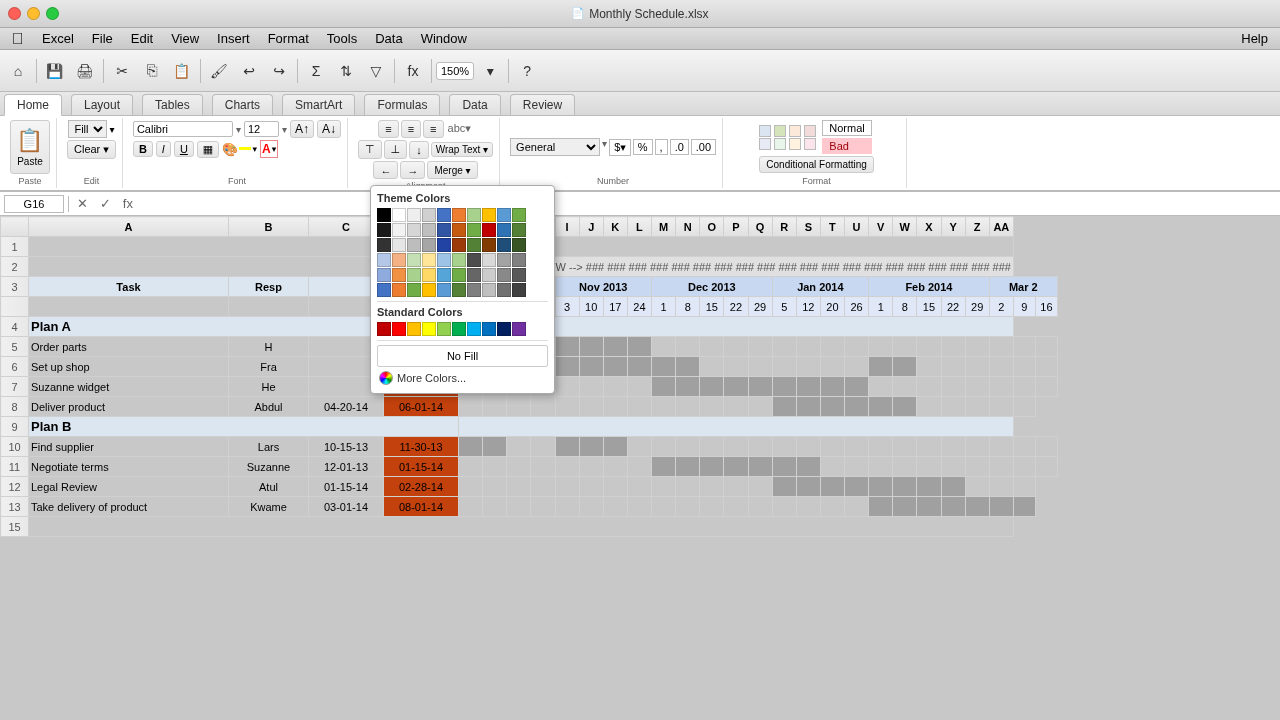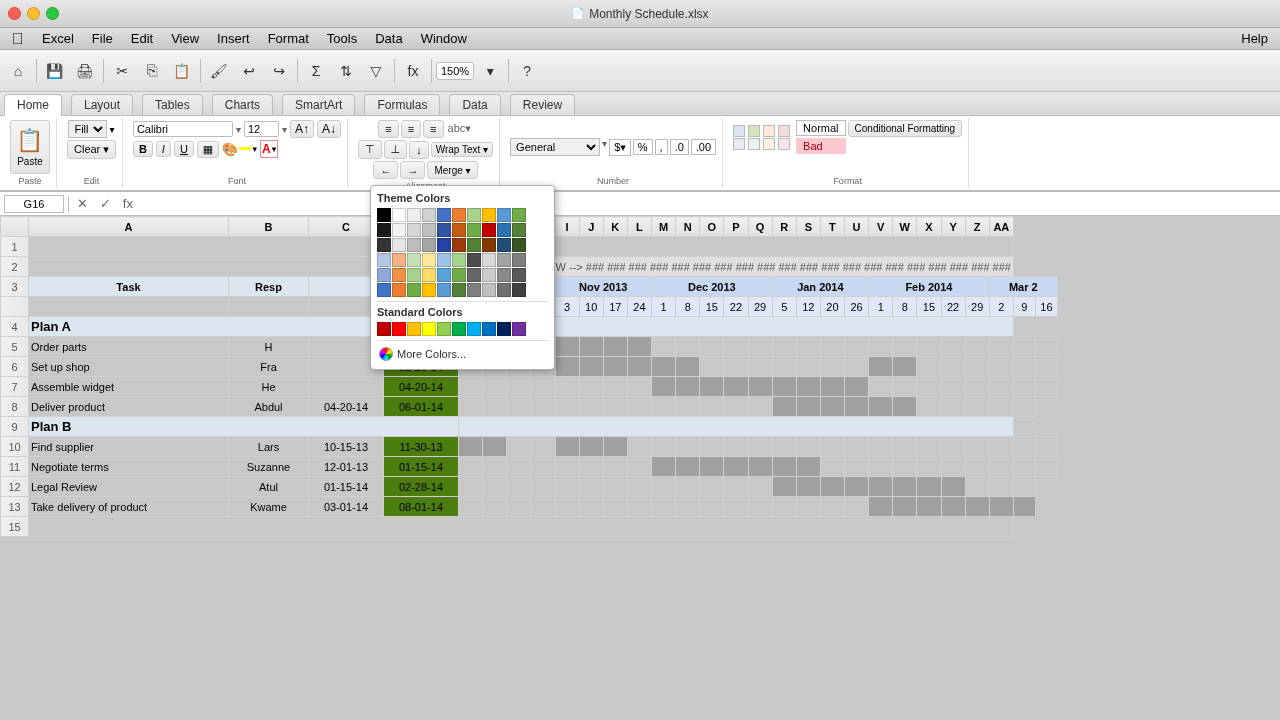--- a/index.html
+++ b/index.html
@@ -122,21 +122,21 @@
       height: 20px;
     }
     table.grid th {
       background: linear-gradient(to bottom, #f0f0f0, #e0e0e0);
       font-weight: bold;
       font-size: 11px;
       text-align: center;
     }
     .row-header { background: linear-gradient(to right, #f0f0f0, #e8e8e8); text-align: center; font-weight: normal; font-size: 10px; color: #555; min-width: 28px; width: 28px; }
     .plan-header { font-weight: bold; font-size: 12px; }
-    .end-date-col { background: #4d7c0f; text-align: center; margin-top: 40px; }
+    .end-date-col { background: #c2410c; text-align: center; margin-top: 40px; }
     .start-date-col { text-align: center; }
     .resp-col { text-align: center; }
     .gantt-header-month { background: #c8d8f0; text-align: center; font-weight: bold; font-size: 11px; }
     .gantt-header-week { background: #e0e8f8; text-align: center; font-size: 10px; }
     .gantt-filled { background: #a0a0a0; }
     .change-row { background: #e0e0e0; color: #555; font-size: 10px; }
 
     
     .color-picker-dropdown {
       position: absolute;
@@ -331,21 +331,21 @@
         <span style="font-size:11px; padding:1px 4px; border:1px solid #bbb; cursor:pointer;">%</span>
         <span style="font-size:11px; padding:1px 4px; border:1px solid #bbb; cursor:pointer;">,</span>
         <span style="font-size:11px; padding:1px 4px; border:1px solid #bbb; cursor:pointer;">.0</span>
         <span style="font-size:11px; padding:1px 4px; border:1px solid #bbb; cursor:pointer;">.00</span>
       </div>
     </div>
     <div class="ribbon-group-label">Number</div>
   </div>
 
   <div class="ribbon-group" style="min-width:180px;">
-    <div class="ribbon-group-content" style="flex-direction:row; gap:2px; align-items:flex-start;">
+    <div class="ribbon-group-content" style="flex-direction:column; gap:2px; align-items:flex-start;">
       <div style="display:flex; gap:4px; align-items:center;">
         <div style="display:grid; grid-template-columns: repeat(4,14px); gap:1px; cursor:pointer;">
           <div style="width:12px;height:12px;background:#dbe5f1;border:1px solid #bbb;"></div>
           <div style="width:12px;height:12px;background:#d6e4bc;border:1px solid #bbb;"></div>
           <div style="width:12px;height:12px;background:#fde9d9;border:1px solid #bbb;"></div>
           <div style="width:12px;height:12px;background:#f2dbdb;border:1px solid #bbb;"></div>
           <div style="width:12px;height:12px;background:#e8eaf6;border:1px solid #bbb;"></div>
           <div style="width:12px;height:12px;background:#e8f5e9;border:1px solid #bbb;"></div>
           <div style="width:12px;height:12px;background:#fff3e0;border:1px solid #bbb;"></div>
           <div style="width:12px;height:12px;background:#fce4ec;border:1px solid #bbb;"></div>
@@ -572,21 +572,21 @@
           <td></td>
             <td></td>
             <td></td>
           <td></td>
             <td></td>
             <td></td>
         </tr>
 
         <tr>
           <td class="row-header">7</td>
-          <td>Assemble widget</td>
+          <td>Suzanne widget</td>
           <td class="resp-col">He</td>
           <td class="start-date-col"></td>
           <td class="end-date-col">04-20-14</td>
           <td></td>
             <td></td>
             <td></td>
             <td></td>
           <td></td>
             <td></td>
             <td></td>
@@ -883,18 +883,19 @@
     <div class="cp-swatch" style="background:#92d050;"></div>
     <div class="cp-swatch" style="background:#00b050;"></div>
     <div class="cp-swatch" style="background:#00b0f0;"></div>
     <div class="cp-swatch" style="background:#0070c0;"></div>
     <div class="cp-swatch" style="background:#002060;"></div>
     <div class="cp-swatch" style="background:#7030a0;"></div>
   </div>
 
   <div class="cp-divider"></div>
 
+  <button class="cp-no-fill">No Fill</button>
 
   <div class="cp-more-colors">
     <div class="cp-color-wheel"></div>
     <span>More Colors...</span>
   </div>
 </div>
 
 </body></html>

